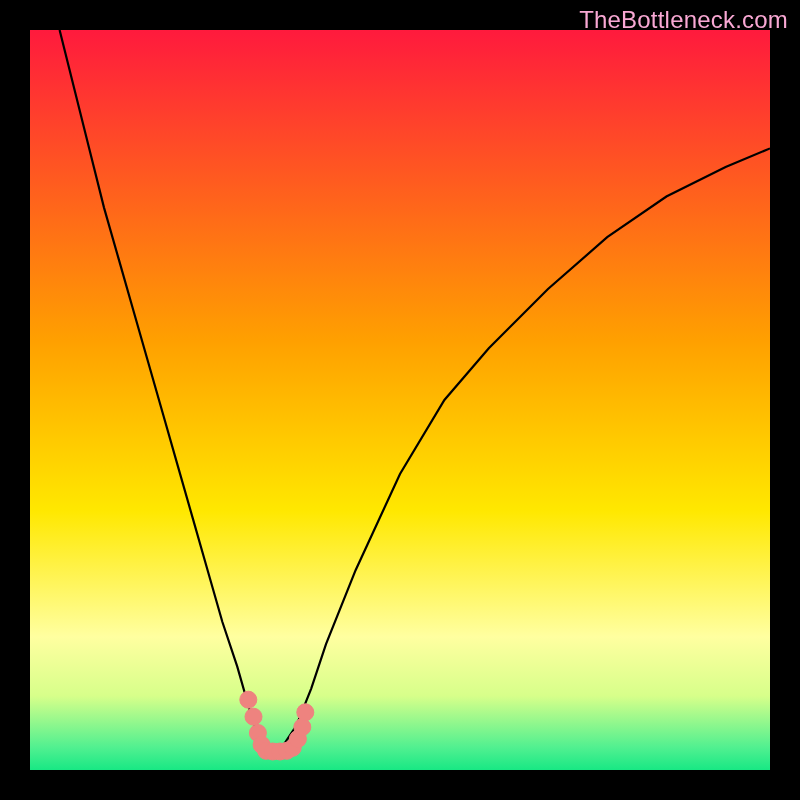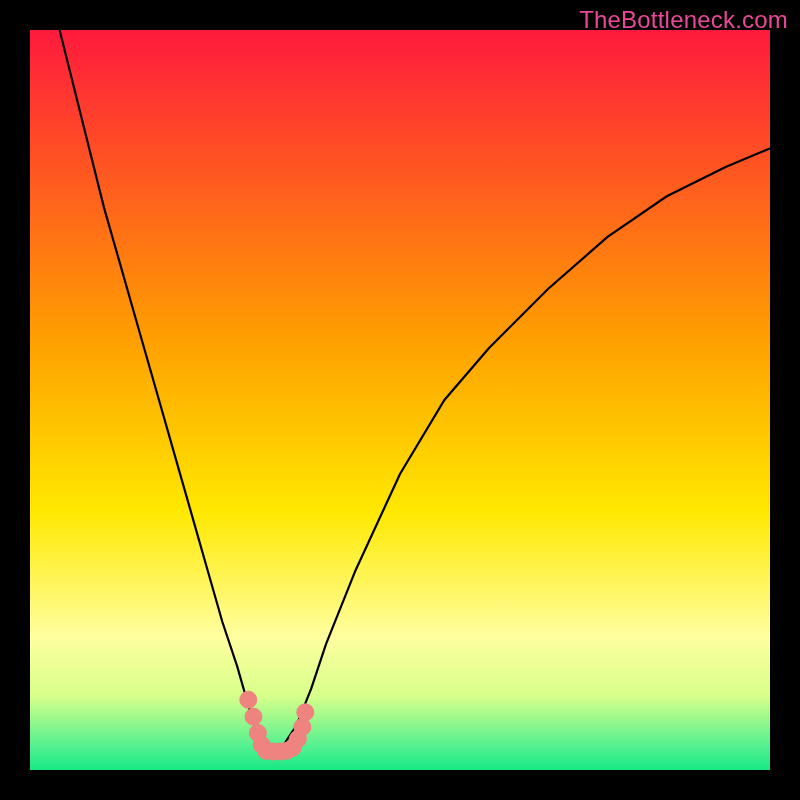--- a/index.html
+++ b/index.html
@@ -7,21 +7,21 @@
   .container {
     position: relative;
     width: 800px;
     height: 800px;
     background: #000;
   }
   .watermark {
     position: absolute;
     top: 6px;
     right: 12px;
-    color: #ec4899;
+    color: #f9a8d4;
     font-family: Arial, Helvetica, sans-serif;
     font-size: 24px;
     font-weight: 400;
     letter-spacing: 0.2px;
     z-index: 10;
   }
   .plot-area {
     position: absolute;
     left: 30px;
     top: 30px;

